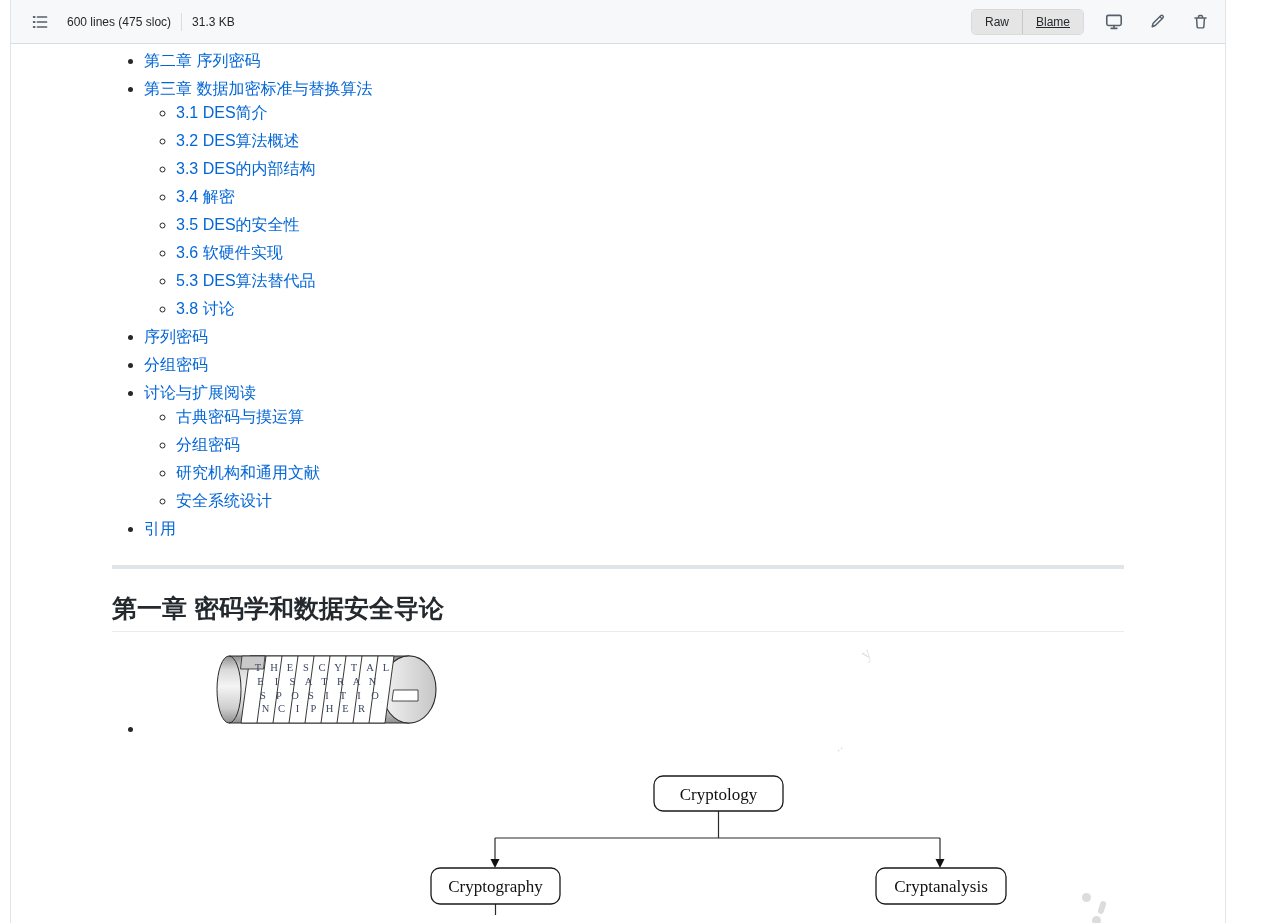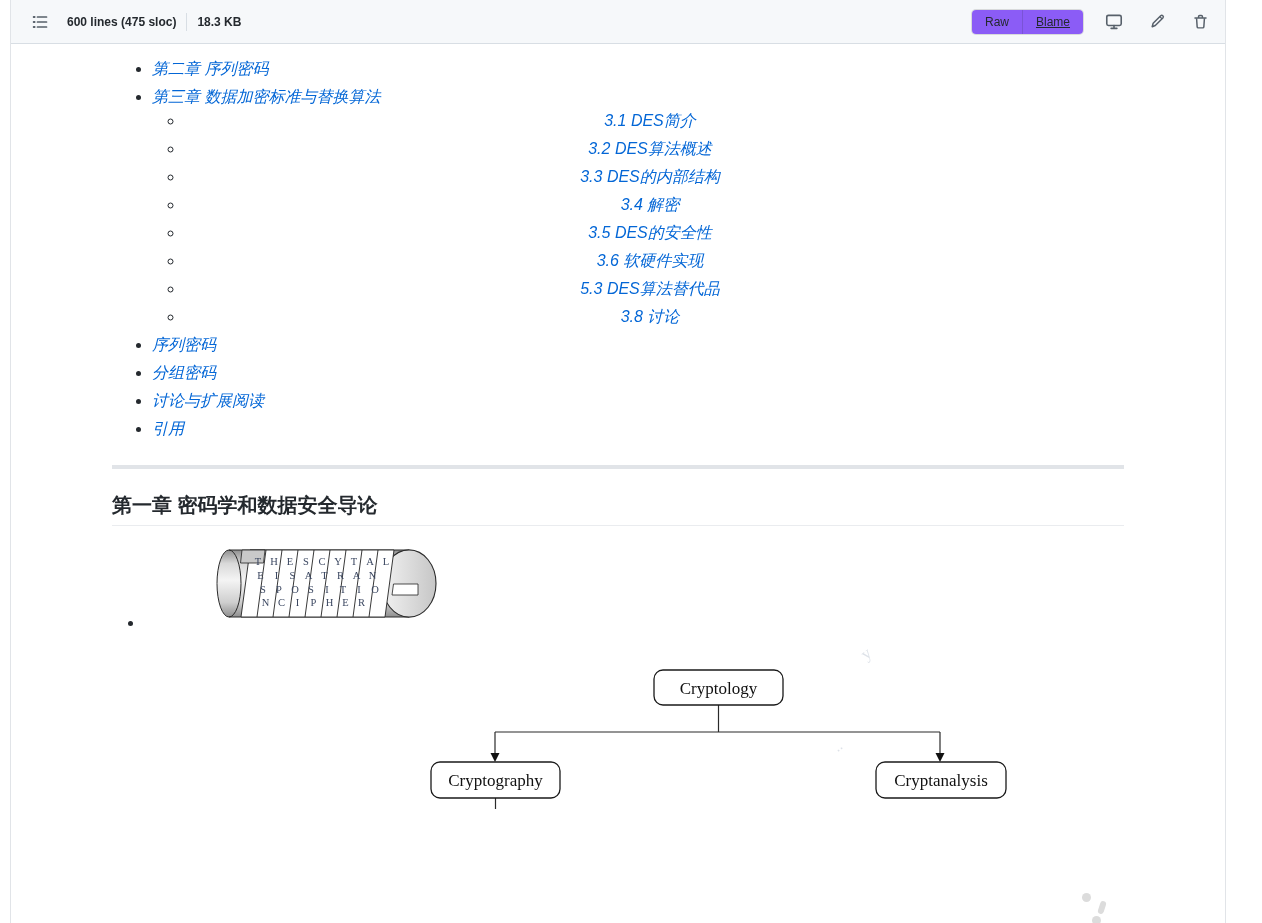--- a/index.html
+++ b/index.html
@@ -3,39 +3,39 @@
 <meta charset="utf-8">
 <style>
   * { margin:0; padding:0; box-sizing:border-box; }
   html,body { width:1262px; height:923px; background:#fff; overflow:hidden;
     font-family:"Liberation Sans", sans-serif; color:#24292e; }
   .file-box { position:absolute; left:10px; top:-8px; width:1216px; height:1100px;
     border:1px solid #e1e4e8; border-radius:6px; background:#fff; }
   
   .file-header { display:flex; align-items:center; height:51px; padding:7px 12px 0 16px;
     background:#f6f8fa; border-bottom:1px solid #d8dee4; border-radius:6px 6px 0 0; }
-  .hdr-left { display:flex; align-items:center; gap:0;font-weight:bold; }
+  .hdr-left { display:flex; align-items:center; gap:0; }
   .icon-btn { display:flex; align-items:center; justify-content:center; width:26px; height:26px;
     background:none; border:none; cursor:pointer; color:#57606a; }
   .meta-text { font-size:12px; color:#24292e; margin-left:14px; }
   .meta-divider { width:1px; height:18px; background:#d8dee4; margin:0 10px; }
   .hdr-right { margin-left:auto; display:flex; align-items:center; }
   .btn-group { display:flex; border:1px solid rgba(27,31,36,0.15); border-radius:5px; overflow:hidden; background:#fafbfc; }
   .btn-group button { font-family:"Liberation Sans",sans-serif; font-size:12px; font-weight:500; color:#24292e;
-    background:#8b5cf6; border:none; padding:5px 13px; cursor:pointer; }
+    background:#e5e5e5; border:none; padding:5px 13px; cursor:pointer; }
   .btn-group button + button { border-left:1px solid rgba(27,31,36,0.15);text-decoration:underline; }
   .tool-icon { margin-left:17px; }
   
   .markdown { margin:0 101px; padding-top:5px; font-size:16px; line-height:1.5; }
   .markdown a { color:#0366d6; text-decoration:none; cursor:pointer; }
-  ul.toc { margin:8px; padding-left:32px; list-style:disc;font-style:italic; }
+  ul.toc { margin:0; padding-left:32px; list-style:disc; }
   ul.toc li + li { margin-top:4px; }
-  ul.toc ul { margin:0; padding-left:32px; list-style:circle;text-align:center; }
+  ul.toc ul { margin:0; padding-left:32px; list-style:circle; }
   hr.md-hr { border:0; height:4px; background:#e1e4e8; margin:24px 0; }
-  h2.md-h2 { font-size:20px; font-weight:700; line-height:1.25; margin:24px 0 16px;
+  h2.md-h2 { font-size:25px; font-weight:700; line-height:1.25; margin:24px 0 16px;
     padding-bottom:7px; border-bottom:1px solid #eaecef; color:#24292e; }
   ul.body-list { margin:13px 0 0 0; padding-left:32px; list-style:disc; }
   .scytale-svg { vertical-align:baseline; margin-left:28px; }
   .scy-letter { font:10.5px "Liberation Serif", serif; fill:#3a4660; text-anchor:middle; }
   .tree-figure { margin:24px 0 0 318px; }
   .node-label { font:17px "Liberation Serif", serif; fill:#111; text-anchor:middle; }
   
   .wm { position:absolute; color:#ccd3dd; opacity:.65; pointer-events:none;
     font-family:"Liberation Serif",serif; }
   .speck { position:absolute; background:#dcdcdc; border-radius:50%; pointer-events:none; }
@@ -48,21 +48,21 @@
   <div class="file-header">
     <div class="hdr-left">
       <button class="icon-btn" title="">
         <svg width="16" height="16" viewBox="0 0 16 16">
           <path d="M5.5 3h9M5.5 8h9M5.5 13h9" stroke="#57606a" stroke-width="1.7" stroke-linecap="round" fill="none"></path>
           <path d="M1.7 3h.9M1.7 8h.9M1.7 13h.9" stroke="#57606a" stroke-width="1.9" stroke-linecap="round" fill="none"></path>
         </svg>
       </button>
       <span class="meta-text">600 lines (475 sloc)</span>
       <span class="meta-divider"></span>
-      <span class="meta-text" style="margin-left:0">18.3 KB</span>
+      <span class="meta-text" style="margin-left:0">31.3 KB</span>
     </div>
     <div class="hdr-right">
       <div class="btn-group">
         <button>Raw</button>
         <button>Blame</button>
       </div>
       <button class="icon-btn tool-icon">
         <svg width="18" height="17" viewBox="0 0 16 16">
           <rect x="1.2" y="2.2" width="13.6" height="9.6" rx="1.6" fill="none" stroke="#57606a" stroke-width="1.5"></rect>
           <path d="M8 11.9v1.9M5.3 14.5h5.4" stroke="#57606a" stroke-width="1.5" stroke-linecap="round" fill="none"></path>
@@ -96,20 +96,26 @@
           <li><a>3.4 解密</a></li>
           <li><a>3.5 DES的安全性</a></li>
           <li><a>3.6 软硬件实现</a></li>
           <li><a>5.3 DES算法替代品</a></li>
           <li><a>3.8 讨论</a></li>
         </ul>
       </li>
       <li><a>序列密码</a></li>
       <li><a>分组密码</a></li>
       <li><a>讨论与扩展阅读</a>
+        <ul>
+          <li><a>古典密码与摸运算</a></li>
+          <li><a>分组密码</a></li>
+          <li><a>研究机构和通用文献</a></li>
+          <li><a>安全系统设计</a></li>
+        </ul>
       </li>
       <li><a>引用</a></li>
     </ul>
 
     <hr class="md-hr">
 
     <h2 class="md-h2">第一章 密码学和数据安全导论</h2>
 
     <ul class="body-list">
       <li>

